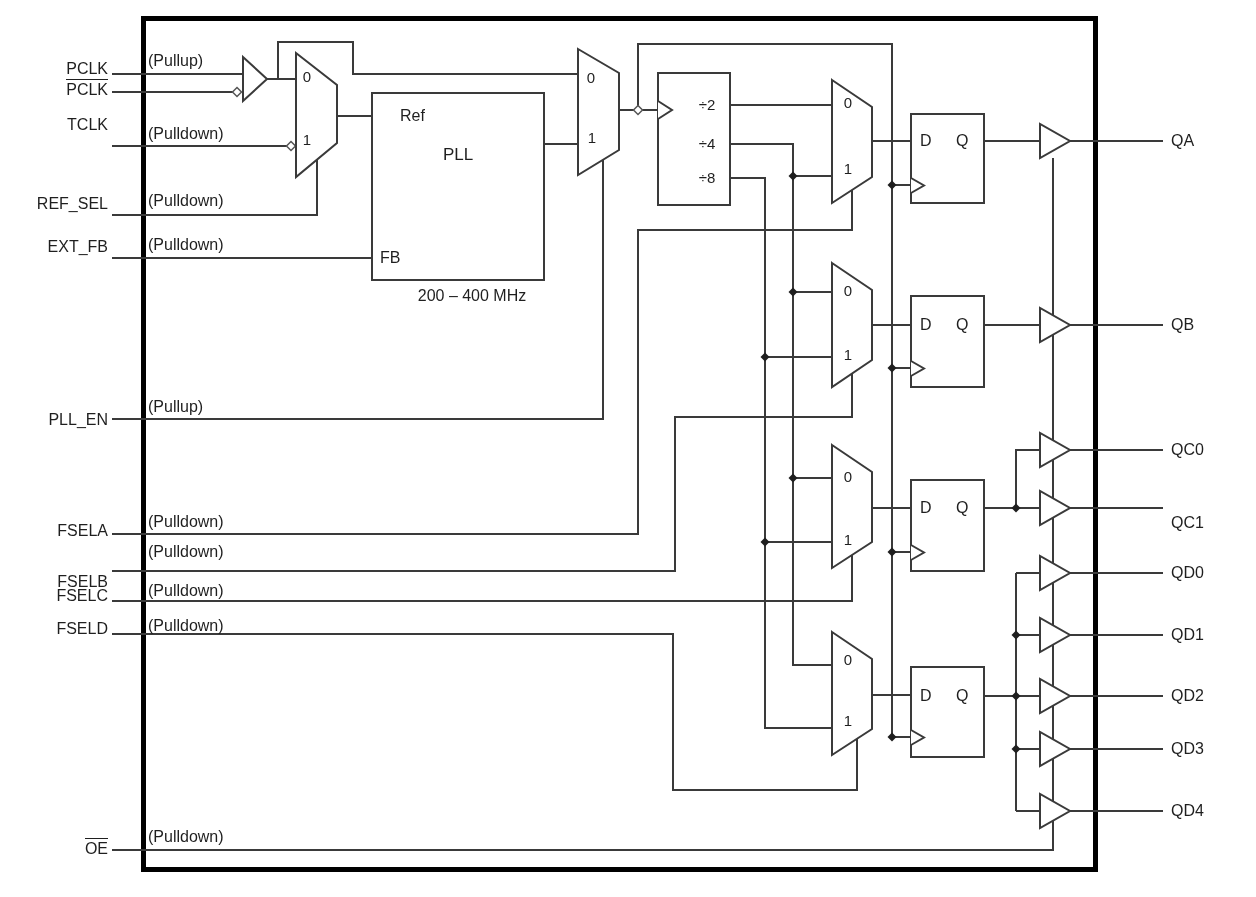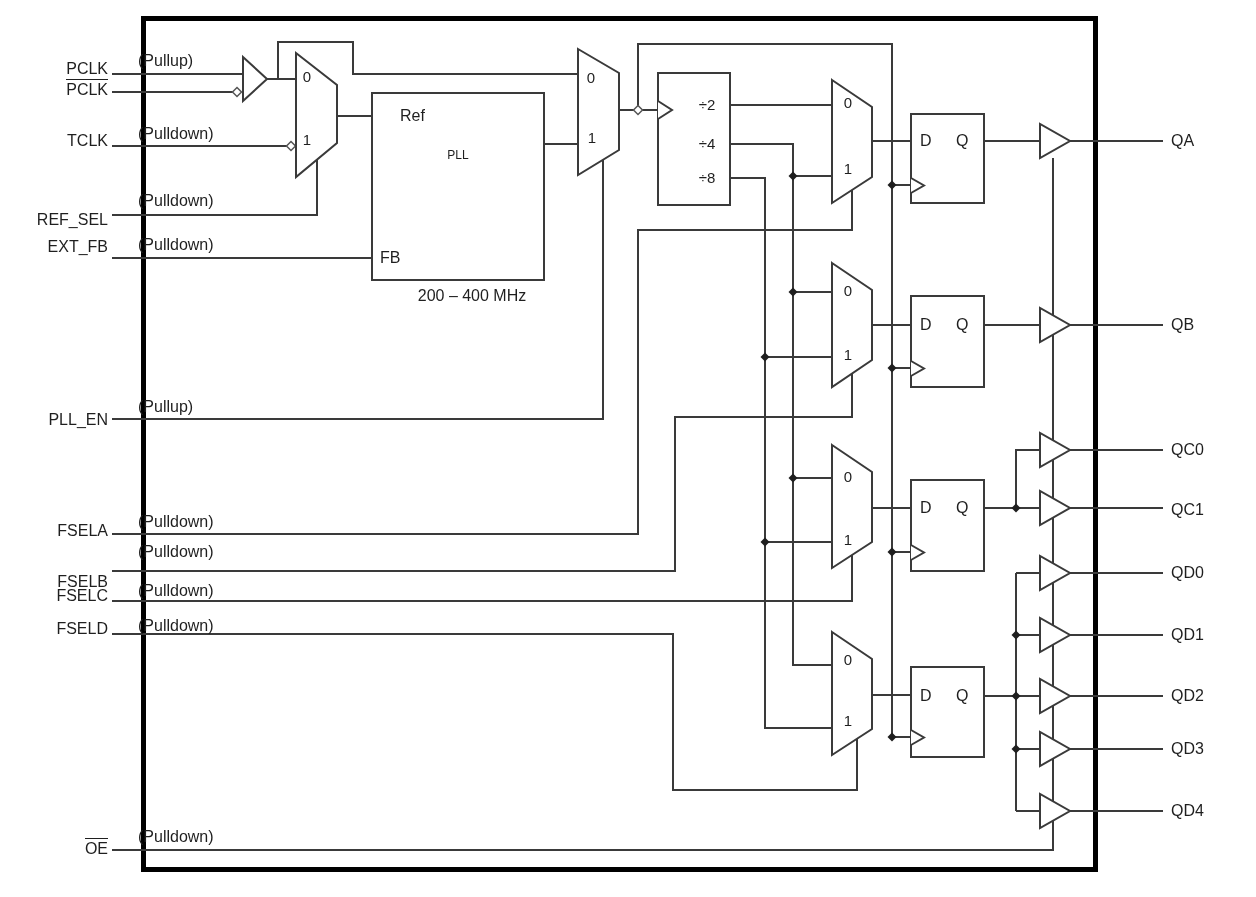--- a/index.html
+++ b/index.html
@@ -1,21 +1,21 @@
 <!DOCTYPE html>
 <html><head>
 <meta charset="utf-8">
 <style>
   html,body{margin:0;padding:0;background:#ffffff;}
   .stage{position:relative;width:1256px;height:897px;background:#ffffff;
          font-family:"Liberation Sans",sans-serif;color:#1f1f1f;overflow:hidden;}
   .stage svg{position:absolute;left:0;top:0;}
   .t{position:absolute;font-size:16px;line-height:18px;white-space:nowrap;}
   .in{left:8px;width:100px;text-align:right;}
-  .ann{left:138px;text-align:right;}
+  .ann{left:148px;text-align:right;}
   .out{left:1171px;}
   .mx{width:14px;text-align:center;font-size:15px;}
   .dv{width:34px;text-align:center;font-size:15px;}
   .dq{font-size:16px;}
   .ovl{display:inline-block;border-top:1.6px solid #1f1f1f;padding-top:1px;}
   .ctr{text-align:center;}
 </style>
 </head>
 <body>
 
@@ -118,43 +118,43 @@
       <polygon points="1040,556 1040,590 1070,573"></polygon>
       <polygon points="1040,618 1040,652 1070,635"></polygon>
       <polygon points="1040,679 1040,713 1070,696"></polygon>
       <polygon points="1040,732 1040,766 1070,749"></polygon>
       <polygon points="1040,794 1040,828 1070,811"></polygon>
     </g>
   </svg>
 
   <div class="t in" style="top:60px">PCLK</div>
   <div class="t in" style="top:79px"><span class="ovl">PCLK</span></div>
-  <div class="t in" style="top:132px">TCLK</div>
-  <div class="t in" style="top:211px">REF_SEL</div>
+  <div class="t in" style="top:116px">TCLK</div>
+  <div class="t in" style="top:195px">REF_SEL</div>
   <div class="t in" style="top:238px">EXT_FB</div>
   <div class="t in" style="top:411px">PLL_EN</div>
   <div class="t in" style="top:522px">FSELA</div>
   <div class="t in" style="top:573px">FSELB</div>
   <div class="t in" style="top:587px">FSELC</div>
   <div class="t in" style="top:620px">FSELD</div>
   <div class="t in" style="top:838px"><span class="ovl">OE</span></div>
 
   <div class="t ann" style="top:52px">(Pullup)</div>
   <div class="t ann" style="top:125px">(Pulldown)</div>
   <div class="t ann" style="top:192px">(Pulldown)</div>
   <div class="t ann" style="top:236px">(Pulldown)</div>
   <div class="t ann" style="top:398px">(Pullup)</div>
   <div class="t ann" style="top:513px">(Pulldown)</div>
   <div class="t ann" style="top:543px">(Pulldown)</div>
   <div class="t ann" style="top:582px">(Pulldown)</div>
   <div class="t ann" style="top:617px">(Pulldown)</div>
   <div class="t ann" style="top:828px">(Pulldown)</div>
 
   <div class="t" style="left:400px;top:107px">Ref</div>
-  <div class="t ctr" style="left:428px;top:146px;width:60px;font-size:12px">PLL</div>
+  <div class="t ctr" style="left:428px;top:146px;width:60px;font-size:17px">PLL</div>
   <div class="t" style="left:380px;top:249px">FB</div>
   <div class="t ctr" style="left:399px;top:287px;width:146px">200 – 400 MHz</div>
 
   <div class="t dv" style="left:690px;top:96px">÷2</div>
   <div class="t dv" style="left:690px;top:135px">÷4</div>
   <div class="t dv" style="left:690px;top:169px">÷8</div>
 
   <div class="t mx" style="left:300px;top:68px">0</div>
   <div class="t mx" style="left:300px;top:131px">1</div>
   <div class="t mx" style="left:584px;top:69px">0</div>
@@ -173,20 +173,20 @@
   <div class="t dq" style="left:920px;top:316px">D</div>
   <div class="t dq" style="left:956px;top:316px">Q</div>
   <div class="t dq" style="left:920px;top:499px">D</div>
   <div class="t dq" style="left:956px;top:499px">Q</div>
   <div class="t dq" style="left:920px;top:687px">D</div>
   <div class="t dq" style="left:956px;top:687px">Q</div>
 
   <div class="t out" style="top:132px">QA</div>
   <div class="t out" style="top:316px">QB</div>
   <div class="t out" style="top:441px">QC0</div>
-  <div class="t out" style="top:501px">QC1</div>
+  <div class="t out" style="top:514px">QC1</div>
   <div class="t out" style="top:564px">QD0</div>
   <div class="t out" style="top:626px">QD1</div>
   <div class="t out" style="top:687px">QD2</div>
   <div class="t out" style="top:740px">QD3</div>
   <div class="t out" style="top:802px">QD4</div>
 
 </div>
 
 </body></html>

